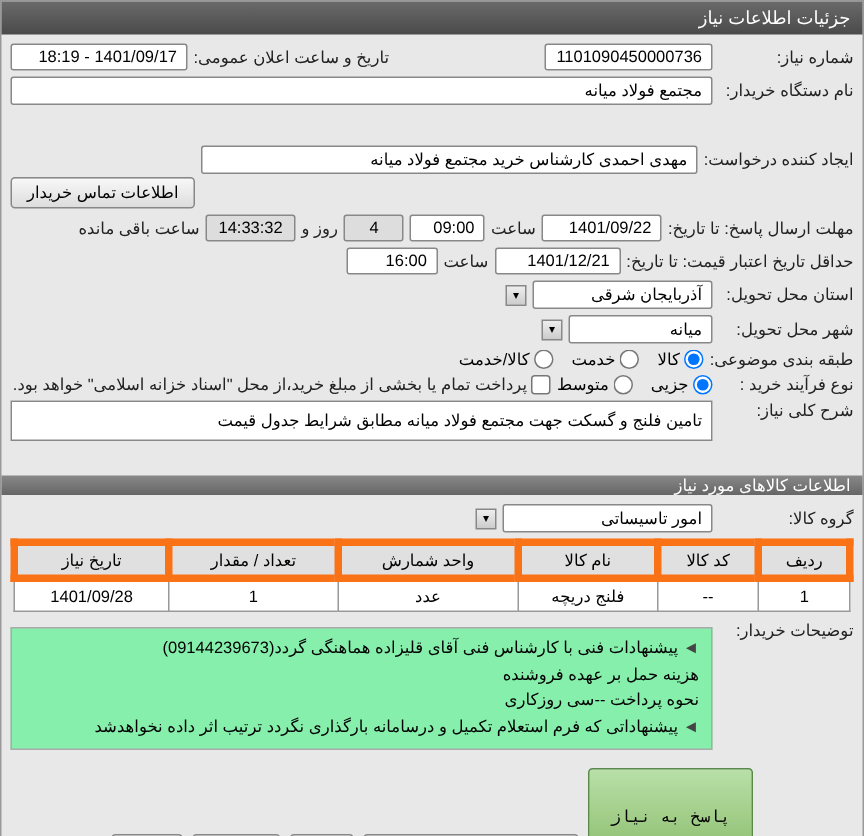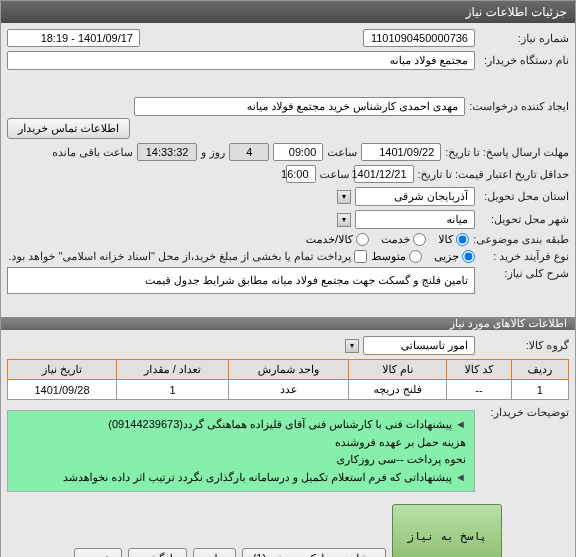--- a/index.html
+++ b/index.html
@@ -13,40 +13,41 @@
 .field { background: #fff; border: 1px solid #888; border-radius: 2px; padding: 2px 6px; font-size: 11px; min-height: 18px; display: flex; align-items: center; }
 .field-gray { background: #ddd; border: 1px solid #888; border-radius: 2px; padding: 2px 6px; font-size: 11px; min-height: 18px; display: flex; align-items: center; }
 .btn { background: linear-gradient(#f8f8f8,#ddd); border: 1px solid #888; border-radius: 3px; padding: 3px 10px; font-size: 11px; cursor: pointer; font-family: inherit; margin-top: 44px; }
 .btn-green { background: linear-gradient(#b8e0a8,#8abb6a); border: 1px solid #5a8a4a; border-radius: 3px; padding: 20px 14px; font-size: 11px; cursor: pointer; font-family: Liberation Mono, monospace; }
 .radio-group { display: flex; align-items: center; gap: 12px; }
 .radio-item { display: flex; gap: 3px; }
 input[type=radio] { margin: 0; }
 .section-header { background: linear-gradient(#888,#666); color: #fff; padding: 0 8px; font-size: 11px; margin: 6px -6px 6px -6px; }
 .desc-box { background: #fff; border: 1px solid #888; padding: 6px; font-size: 11px; margin-bottom: 17px; }
 table.data { width: 100%; border-collapse: collapse; font-size: 11px; }
-table.data th { background: #e0e0e0; border: 1px solid #f97316; padding: 3px 4px; font-weight: normal; }
+table.data th { background: #e0e0e0; border: 5px solid #f97316; padding: 3px 4px; font-weight: normal; }
 table.data td { background: #fff; border: 1px solid #999; padding: 3px 4px; text-align: center; }
 .notes-box { background: #86efac; border: 1px solid #aaa; padding: 5px 8px; font-size: 11px; line-height: 1.6; margin-top: 4px; }
 .bullet { color: #444; }
 .footer { display: flex; justify-content: center; gap: 6px; padding: 8px 0 4px 0; }
 .flex1 { flex: 1; }
 .dd-icon { width: 14px; height: 14px; background: linear-gradient(#eee,#ccc); border: 1px solid #888; display: inline-flex; align-items: center; justify-content: center; font-size: 8px; cursor: pointer; }
 </style>
 </head>
 <body>
 
 <div class="window">
   <div class="titlebar">جزئیات اطلاعات نیاز</div>
   <div class="content">
 
     <div class="row">
       <span class="label">شماره نیاز:</span>
       <span class="field" style="width:112px">1101090450000736</span>
       <span class="flex1"></span>
-      <span class="field" style="width:133px">1401/09/17 - 18:19</span>
+      <span class="label-sm">تاریخ و ساعت اعلان عمومی:</span>
+      <span class="field" style="width:118px">1401/09/17 - 18:19</span>
     </div>
 
     <div class="row">
       <span class="label">نام دستگاه خریدار:</span>
       <span class="field flex1">مجتمع فولاد میانه</span>
     </div>
 
     <div class="row">
       <span class="label">ایجاد کننده درخواست:</span>
       <span class="field flex1">مهدی احمدی کارشناس خرید مجتمع فولاد میانه</span>
@@ -59,34 +60,34 @@
       <span class="label-sm">ساعت</span>
       <span class="field" style="width:50px">09:00</span>
       <span class="field-gray" style="width:40px;justify-content:center">4</span>
       <span class="label-sm">روز و</span>
       <span class="field-gray" style="width:60px;justify-content:center">14:33:32</span>
       <span class="label-sm">ساعت باقی مانده</span>
     </div>
 
     <div class="row">
       <span class="label">حداقل تاریخ اعتبار قیمت: تا تاریخ:</span>
-      <span class="field" style="width:60px">1401/12/21</span>
+      <span class="field" style="width:84px">1401/12/21</span>
       <span class="label-sm">ساعت</span>
-      <span class="field" style="width:30px">16:00</span>
+      <span class="field" style="width:61px">16:00</span>
     </div>
 
     <div class="row">
       <span class="label">استان محل تحویل:</span>
       <span class="field" style="width:120px">آذربایجان شرقی</span>
       <span class="dd-icon">▾</span>
     </div>
 
     <div class="row">
       <span class="label">شهر محل تحویل:</span>
-      <span class="field" style="width:120px">میانه</span>
+      <span class="field" style="width:96px">میانه</span>
       <span class="dd-icon">▾</span>
     </div>
 
     <div class="row">
       <span class="label">طبقه بندی موضوعی:</span>
       <div class="radio-group">
         <span class="radio-item">
             <input type="radio" checked="" style="">
             <span>کالا</span>
           </span>
@@ -121,21 +122,21 @@
 
     <div class="row" style="align-items:flex-start">
       <span class="label">شرح کلی نیاز:</span>
       <div class="desc-box flex1">تامین فلنج و گسکت  جهت مجتمع فولاد میانه مطابق شرایط جدول قیمت</div>
     </div>
 
     <div class="section-header">اطلاعات کالاهای مورد نیاز</div>
 
     <div class="row">
       <span class="label">گروه کالا:</span>
-      <span class="field" style="width:112px">امور تاسیساتی</span>
+      <span class="field" style="width:140px">امور تاسیساتی</span>
       <span class="dd-icon">▾</span>
     </div>
 
     <table class="data">
       <thead>
         <tr>
           <th>ردیف</th>
           <th>کد کالا</th>
           <th>نام کالا</th>
           <th>واحد شمارش</th>

